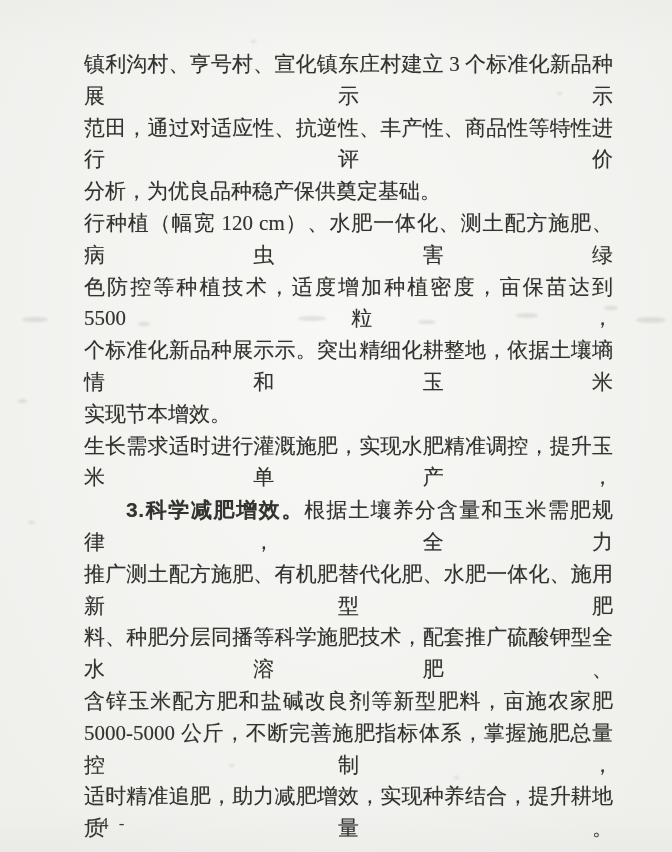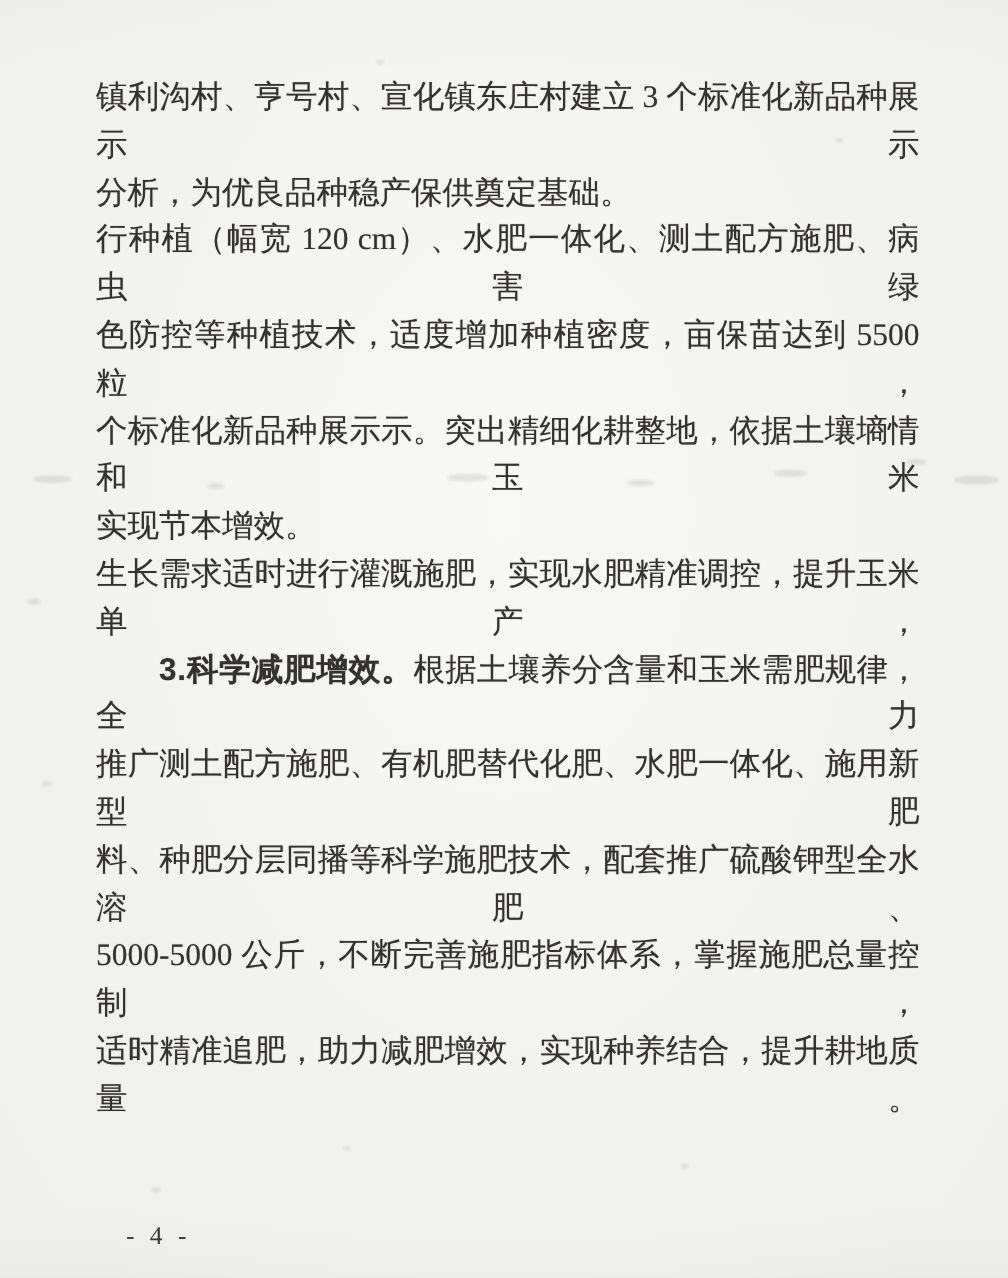--- a/index.html
+++ b/index.html
@@ -28,20 +28,21 @@
     left: 64px; top: 49px; width: 549px;
     font-size: 21px;
     line-height: 31.8px;
     color: #33322f;
     text-shadow: 0 0 0.7px rgba(70,70,65,0.45);
   }
   .line {
     text-align: justify;
     text-justify: inter-ideograph;
     white-space: normal;
+    margin-left: 20px;
   }
   .line.jl { text-align-last: justify; }
   .line.indent { text-indent: 2em; }
   .b {
     font-weight: 700;
     font-family: "Liberation Sans", "DejaVu Sans", sans-serif;
     letter-spacing: 0.5px;
   }
   .pagenum {
     position: absolute;
@@ -88,27 +89,29 @@
   <span class="noise n8"></span>
   <span class="noise n9"></span>
   <span class="noise n10"></span>
   <span class="noise n11"></span>
   <span class="noise n12"></span>
   <span class="noise n13"></span>
   <span class="noise n14"></span>
 
   <div class="doc">
       <div class="line jl"><span>镇利沟村、亨号村、宣化镇东庄村建立 3 个标准化新品种展示示</span></div>
+      <div class="line jl"><span>范田，通过对适应性、抗逆性、丰产性、商品性等特性进行评价</span></div>
       <div class="line"><span>分析，为优良品种稳产保供奠定基础。</span></div>
       <div class="line jl"><span>行种植（幅宽 120 cm）、水肥一体化、测土配方施肥、病虫害绿</span></div>
       <div class="line jl"><span>色防控等种植技术，适度增加种植密度，亩保苗达到 5500 粒，</span></div>
       <div class="line jl"><span>个标准化新品种展示示。突出精细化耕整地，依据土壤墒情和玉米</span></div>
       <div class="line"><span>实现节本增效。</span></div>
       <div class="line jl"><span>生长需求适时进行灌溉施肥，实现水肥精准调控，提升玉米单产，</span></div>
       <div class="line indent jl"><span class="b">3.科学减肥增效。</span><span>根据土壤养分含量和玉米需肥规律，全力</span></div>
       <div class="line jl"><span>推广测土配方施肥、有机肥替代化肥、水肥一体化、施用新型肥</span></div>
       <div class="line jl"><span>料、种肥分层同播等科学施肥技术，配套推广硫酸钾型全水溶肥、</span></div>
+      <div class="line jl"><span>含锌玉米配方肥和盐碱改良剂等新型肥料，亩施农家肥</span></div>
       <div class="line jl"><span>5000-5000 公斤，不断完善施肥指标体系，掌握施肥总量控制，</span></div>
       <div class="line jl"><span>适时精准追肥，助力减肥增效，实现种养结合，提升耕地质量。</span></div>
     </div>
 
   <div class="pagenum">- 4 -</div>
 </div>
 
 </body></html>

